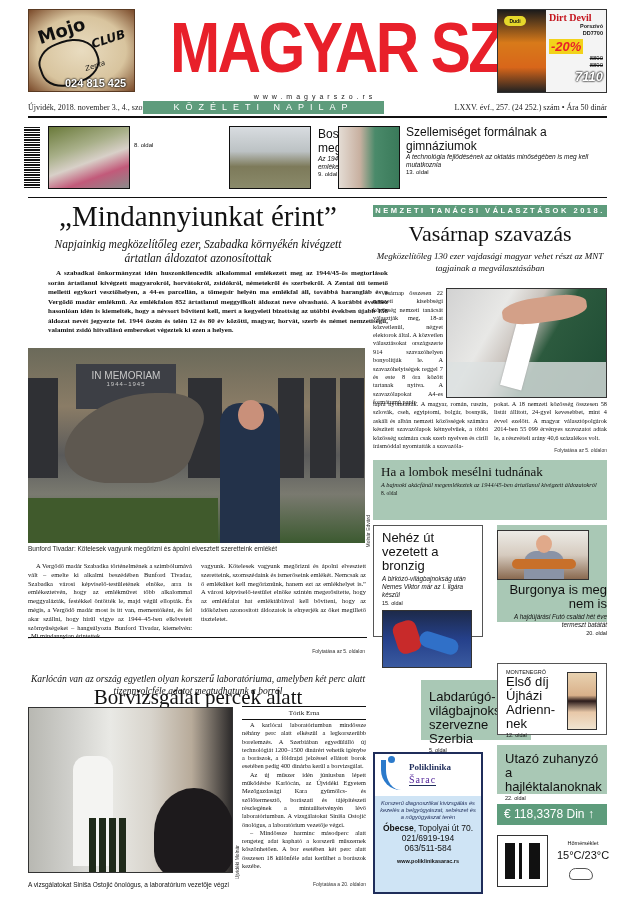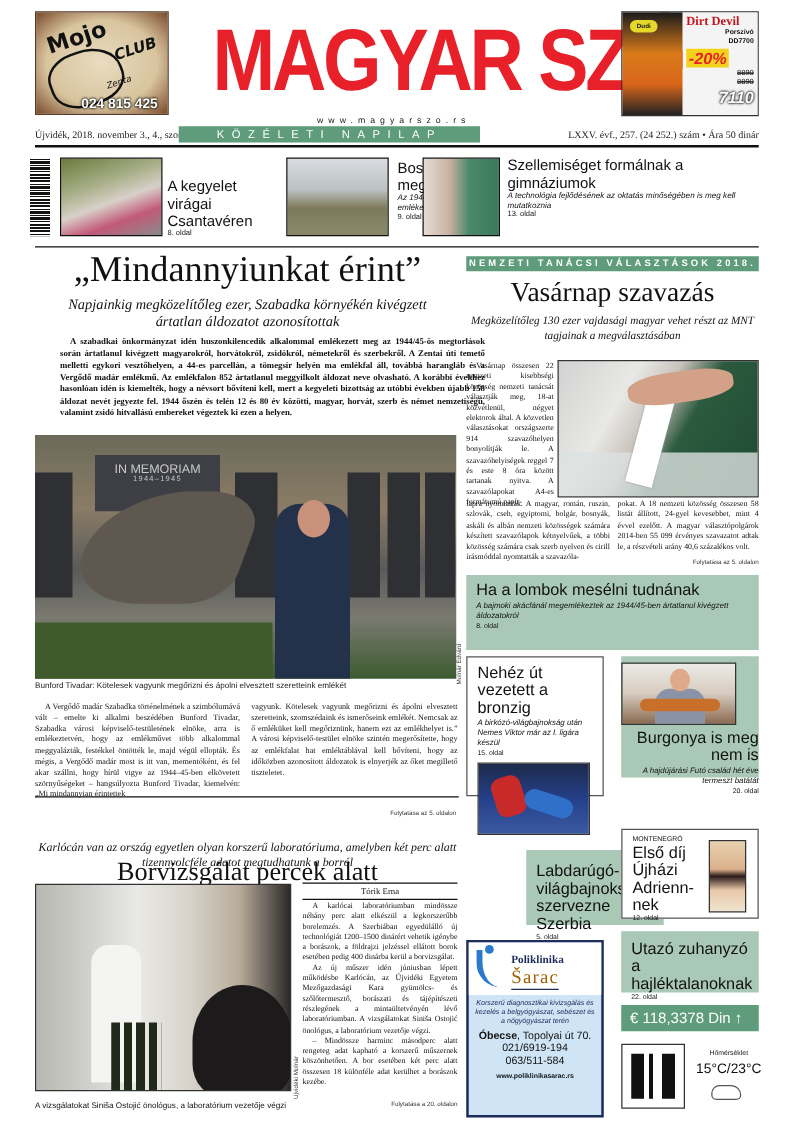--- a/index.html
+++ b/index.html
@@ -79,41 +79,41 @@
   .photo3 .box { position: absolute; left: 0; bottom: 0; width: 160px; height: 35px; background: rgba(220,225,225,0.8); }
   .body3b-a { left: 373px; top: 400px; width: 115px; font-size: 6.3px; line-height: 8.4px; text-align: justify; }
   .body3b-b { left: 494px; top: 400px; width: 113px; font-size: 6.3px; line-height: 8.4px; text-align: justify; }
   .cont3 { left: 494px; top: 447px; width: 113px; text-align: right; font-family: "Liberation Sans", sans-serif; font-size: 5px; color: #333; }
   .box { font-family: "Liberation Sans", sans-serif; }
   .box.green { background: #a9c8b5; }
   .box.white { background: #fff; border: 1px solid #555; }
   .box .bt { font-size: 13px; line-height: 14px; color: #111; }
   .box .bs { font-style: italic; font-size: 6.3px; line-height: 8px; margin-top: 2px; }
   .box .bp { font-size: 5.5px; margin-top: 1px; }
-  .b1 { left: 373px; top: 460px; width: 234px; height: 60px; padding: 5px 8px; }
+  .b1 { left: 373px; top: 460px; width: 234px; height: 60px; padding: 5px 8px; font-family: Liberation Serif, serif; }
   .b2 { left: 373px; top: 525px; width: 110px; height: 112px; padding: 5px 8px; }
   .b2 .img { width: 90px; height: 58px; margin-top: 4px; background: linear-gradient(180deg, #1d2a4a 0%, #25408a 50%, #3a5aa0 100%); border: 1px solid #333; position: relative; overflow: hidden; }
   .b2 .img .w1 { position: absolute; left: 12px; top: 10px; width: 24px; height: 32px; background: #c82a2a; border-radius: 8px; transform: rotate(-18deg); }
   .b2 .img .w2 { position: absolute; left: 36px; top: 24px; width: 40px; height: 16px; background: #3070c8; border-radius: 8px; transform: rotate(18deg); }
   .b3 { left: 497px; top: 525px; width: 110px; height: 97px; padding: 5px 0; text-align: right; }
   .b3 .img { width: 92px; height: 50px; background: linear-gradient(180deg, #ecebe6 0%, #d6cbbf 50%, #8a6a50 100%); border: 1px solid #333; position: relative; overflow: hidden; }
   .b3 .img .face { position: absolute; left: 38px; top: 4px; width: 16px; height: 18px; background: #e0a98a; border-radius: 50%; }
   .b3 .img .shirt { position: absolute; left: 26px; top: 20px; width: 40px; height: 30px; background: #8a93a6; border-radius: 12px 12px 0 0; }
   .b3 .img .pot { position: absolute; left: 14px; top: 28px; width: 64px; height: 10px; background: #c8702a; border-radius: 5px; }
   .b4 { left: 373px; top: 680px; width: 110px; height: 60px; padding: 10px 8px; margin-left: 48px; }
   .b5 { left: 497px; top: 663px; width: 110px; height: 72px; padding: 5px 8px; }
   .b5 .kicker { font-size: 5.5px; }
   .b5 .photo { position: absolute; right: 9px; top: 8px; width: 30px; height: 58px; background: linear-gradient(180deg, #e8d2b0 0%, #d9b08a 40%, #2a1a1a 50%, #e8c8a8 70%, #f0e4d0 100%); border: 1px solid #333; }
   .b6 { left: 497px; top: 745px; width: 110px; height: 49px; padding: 7px 8px; }
   .ad-poly { left: 373px; top: 752px; width: 110px; height: 142px; border: 2px solid #1f2d5a; background: #cfe4f5; font-family: "Liberation Sans", sans-serif; text-align: center; }
   .ad-poly .top { background: #fff; height: 42px; position: relative; }
   .ad-poly .logo { position: absolute; left: 6px; top: 6px; width: 22px; height: 30px; border-left: 5px solid #2b7acb; border-radius: 0 0 0 20px; }
   .ad-poly .logo::after { content: ""; position: absolute; left: 2px; top: -4px; width: 7px; height: 7px; border-radius: 50%; background: #2b7acb; }
   .ad-poly .n1 { position: absolute; left: 34px; top: 8px; font-family: "Liberation Serif", serif; font-weight: bold; font-size: 9px; color: #1f2d5a; }
-  .ad-poly .n2 { position: absolute; left: 34px; top: 20px; font-family: "Liberation Serif", serif; font-size: 15px; letter-spacing: 1px; color: #a16207; border-bottom: 1px solid #1f2d5a; }
+  .ad-poly .n2 { position: absolute; left: 34px; top: 20px; font-family: "Liberation Serif", serif; font-size: 10px; letter-spacing: 1px; color: #4c1d95; border-bottom: 1px solid #1f2d5a; }
   .ad-poly .desc { font-style: italic; font-size: 5.7px; line-height: 7px; padding: 4px 3px 2px; color: #1f2d5a; }
   .ad-poly .addr { font-size: 8.5px; line-height: 10px; color: #111; }
   .ad-poly .addr b { font-weight: bold; }
   .ad-poly .web { font-size: 5.5px; font-weight: bold; margin-top: 5px; color: #111; }
   .fx { left: 497px; top: 804px; width: 110px; height: 21px; background: #5e9c7c; color: #fff; font-family: "Liberation Sans", sans-serif; font-size: 12px; line-height: 21px; padding-left: 7px; white-space: nowrap; }
   .qr { left: 497px; top: 835px; width: 51px; height: 52px; border: 1px solid #333; background: #fff; padding: 7px; }
   .qr .code { width: 100%; height: 100%; background:
       linear-gradient(90deg, #111 0 30%, transparent 30% 40%, #111 40% 50%, transparent 50% 70%, #111 70% 100%),
       repeating-linear-gradient(0deg, #fff 0 3px, transparent 3px 5px);
       background-blend-mode: normal; }
@@ -148,21 +148,20 @@
 </div>
 <div class="abs url">www.magyarszo.rs</div>
 <div class="abs dateline">Újvidék, 2018. november 3., 4., szombat–vasárnap</div>
 <div class="abs tagline">KÖZÉLETI NAPILAP</div>
 <div class="abs issue">LXXV. évf., 257. (24 252.) szám • Ára 50 dinár</div>
 <div class="abs rule" style="left:28px;top:116px;width:579px;height:2px;"></div>
 
 <div class="abs barcode"></div>
 <div class="abs teaser-img t1-img"></div>
 <div class="abs t1">
-  <div class="teaser-title">A kegyelet virágai Csantavéren</div>
   <div class="teaser-page">8. oldal</div>
 </div>
 <div class="abs teaser-img t2-img"></div>
 <div class="abs t2">
   <div class="teaser-title">Bosszú helyett megbocsájtás</div>
   <div class="teaser-sub">Az 1944–45-ös áldozatokra emlékeztek Újvidéken</div>
   <div class="teaser-page">9. oldal</div>
 </div>
 <div class="abs teaser-img t3-img"></div>
 <div class="abs t3">

